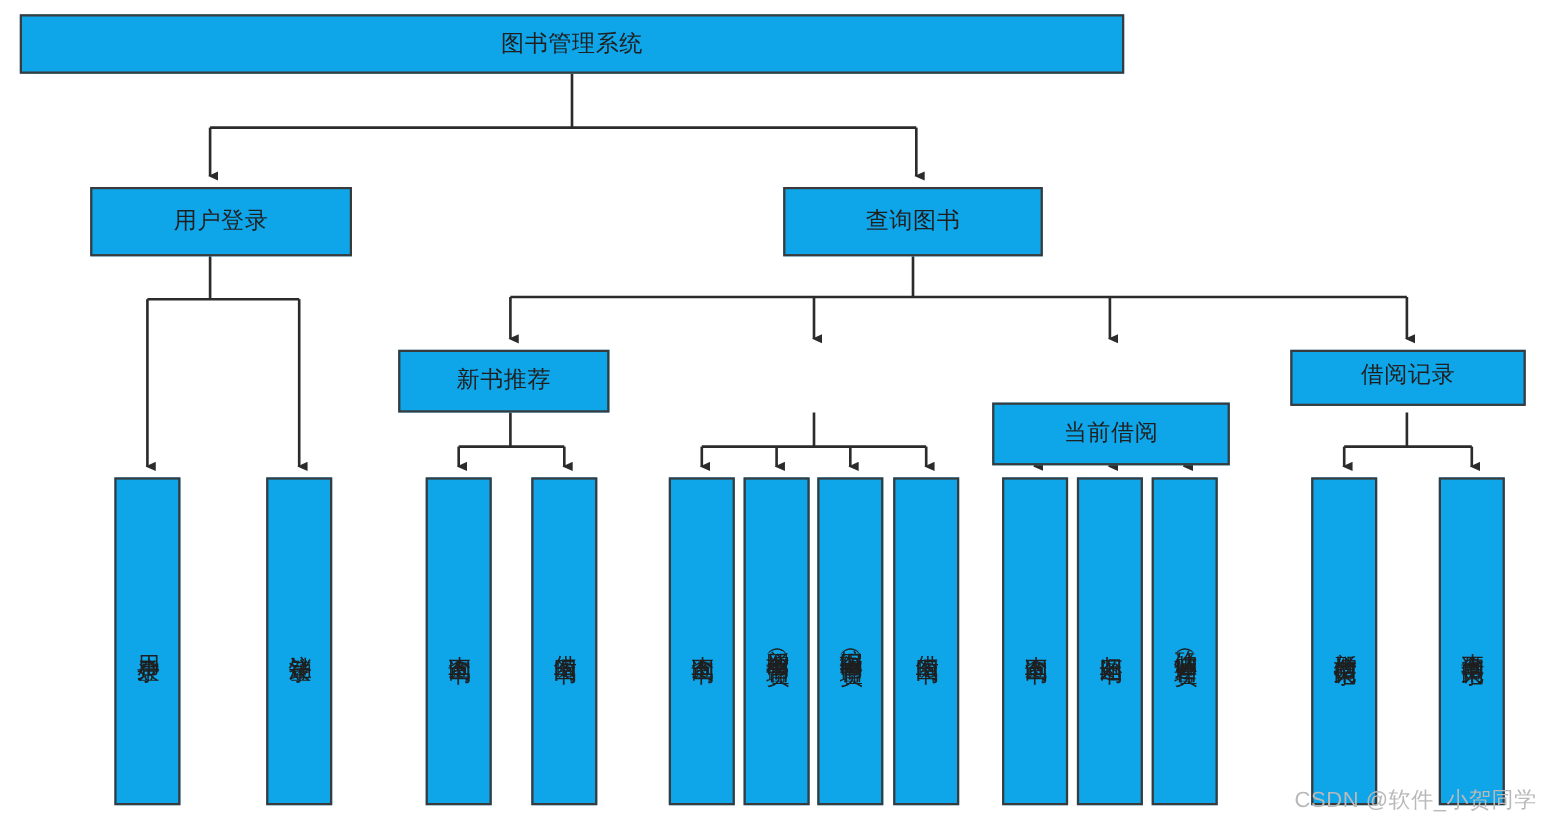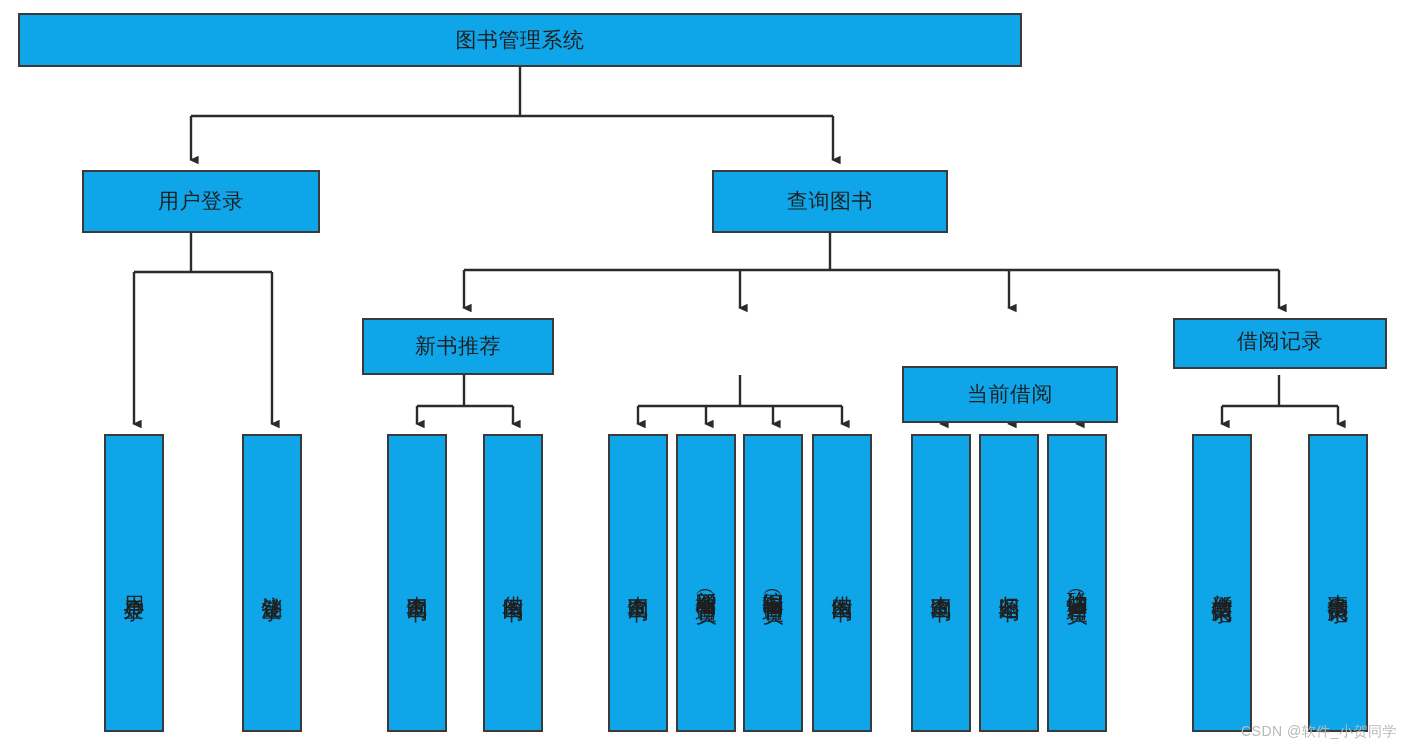--- a/index.html
+++ b/index.html
@@ -53,21 +53,21 @@
     writing-mode: vertical-rl;
     text-orientation: upright;
     white-space: nowrap;
     line-height: 1.05;
     letter-spacing: 2px;
   }
   #watermark {
     position: absolute;
     right: 8px;
     bottom: 6px;
-    font-size: 14px;
+    font-size: 20px;
     color: #b9b9b9;
     letter-spacing: 0.5px;
     white-space: nowrap;
     user-select: none;
     text-align: center;
   }
 </style>
 </head>
 <body>
 

